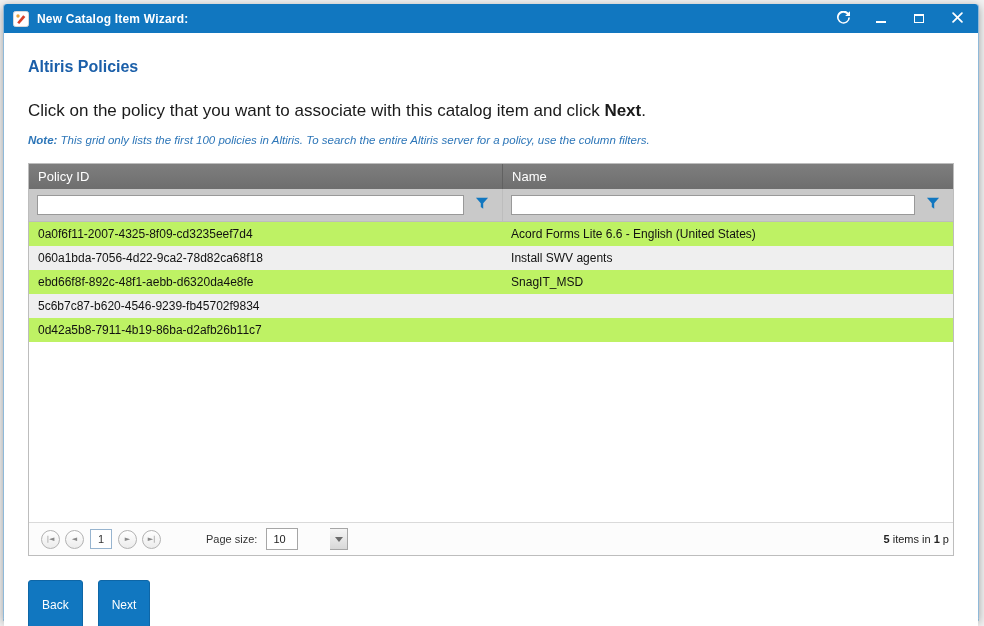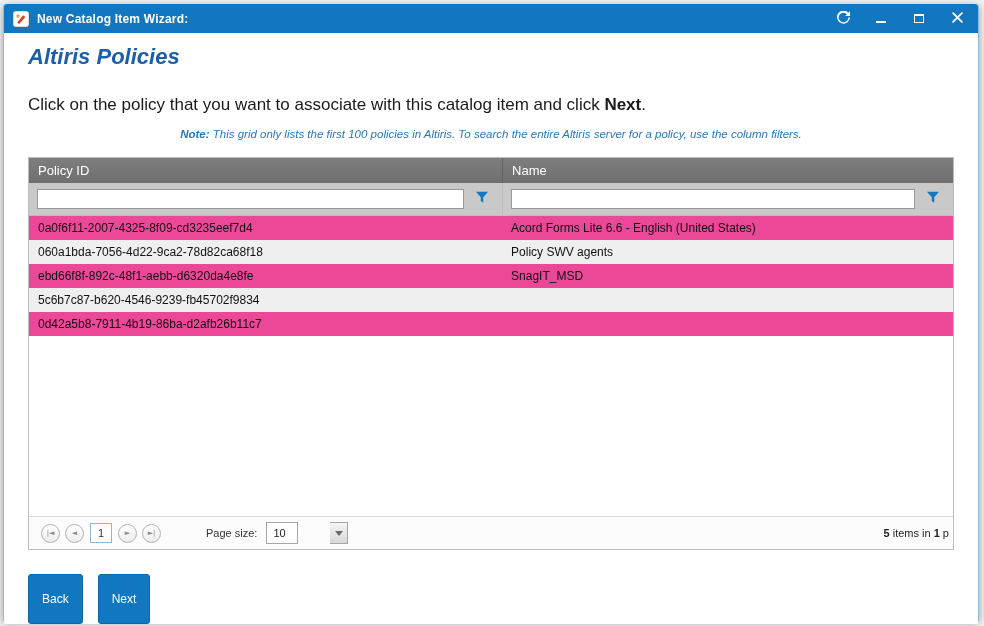--- a/index.html
+++ b/index.html
@@ -42,30 +42,28 @@
   }
   .min-glyph { width: 10px; height: 2px; background: #fff; margin-top: 6px; }
   .max-glyph { width: 10px; height: 9px; border: 1px solid #fff; border-top-width: 2px; }
   
   .content {
     flex: 1; background: #fff;
     padding: 0 24px;
     display: flex; flex-direction: column;
   }
   h1.page-title {
-    margin-top: 11px;
-    font-size: 22px; font-weight: bold;
+    margin-top: 25px;
+    font-size: 16px; font-weight: bold;
     color: #1b5fa9;
-    font-style: italic;
   }
   .instruction { margin-top: 25px; font-size: 17px; color: #1a1a1a; }
   .note {
     margin-top: 13px; font-size: 11.5px; font-style: italic;
     color: #2d76b8;
-    text-align: center;
   }
   .note b { font-weight: bold; }
   
   .grid {
     margin-top: 17px;
     height: 393px; flex: 0 0 393px;
     border: 1px solid #bdbdbd;
     display: flex; flex-direction: column;
     font-size: 12px;
   }
@@ -95,21 +93,21 @@
   }
   .funnel-btn {
     width: 24px; height: 24px; margin-left: 6px;
     background: transparent; border: none; cursor: pointer;
     display: inline-flex; align-items: center; justify-content: center;
     flex: 0 0 24px;
   }
   .grid-body { flex: 1; background: #fff; overflow: hidden; }
   .grid-row {
     display: flex; height: 24px; align-items: center;
-    color: #111; cursor: pointer; background: #ec4899;
+    color: #111; cursor: pointer; background: #bef264;
   }
   .grid-row:nth-child(even) { background: #efefef; }
   .grid-row .cell { padding-left: 9px; white-space: nowrap; overflow: hidden; }
   
   .pager {
     height: 33px; flex: 0 0 33px;
     border-top: 1px solid #dadada;
     background: #fcfcfc;
     display: flex; align-items: center;
     padding: 0 4px 0 12px;
@@ -241,21 +239,21 @@
         </div>
       </div>
 
       <div class="grid-body">
         <div class="grid-row">
           <div class="cell c1">0a0f6f11-2007-4325-8f09-cd3235eef7d4</div>
           <div class="cell c2">Acord Forms Lite 6.6 - English (United States)</div>
         </div>
         <div class="grid-row">
           <div class="cell c1">060a1bda-7056-4d22-9ca2-78d82ca68f18</div>
-          <div class="cell c2">Policy SWV agents</div>
+          <div class="cell c2">Install SWV agents</div>
         </div>
         <div class="grid-row">
           <div class="cell c1">ebd66f8f-892c-48f1-aebb-d6320da4e8fe</div>
           <div class="cell c2">SnagIT_MSD</div>
         </div>
         <div class="grid-row">
           <div class="cell c1">5c6b7c87-b620-4546-9239-fb45702f9834</div>
         </div>
         <div class="grid-row">
           <div class="cell c1">0d42a5b8-7911-4b19-86ba-d2afb26b11c7</div>

